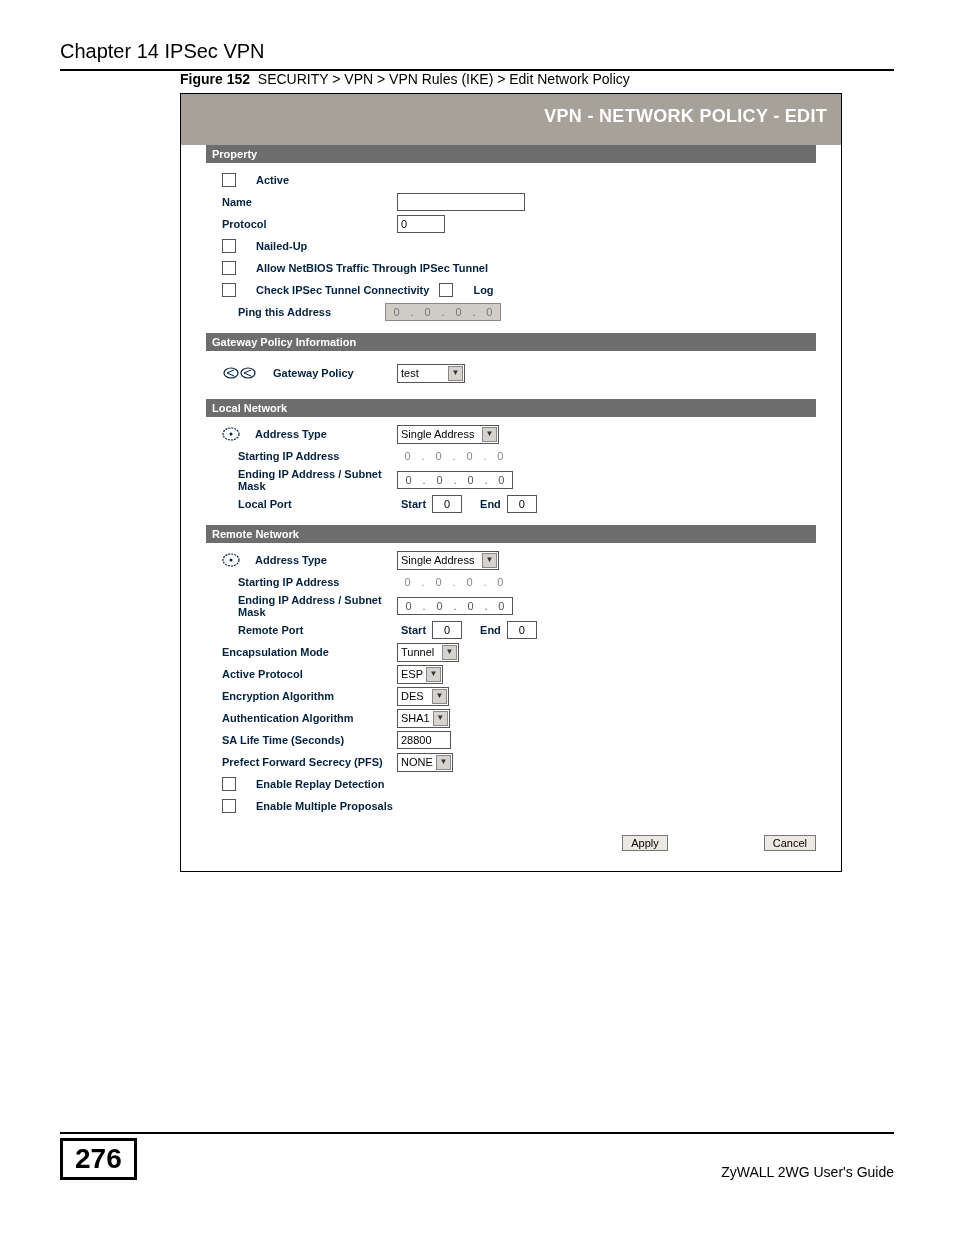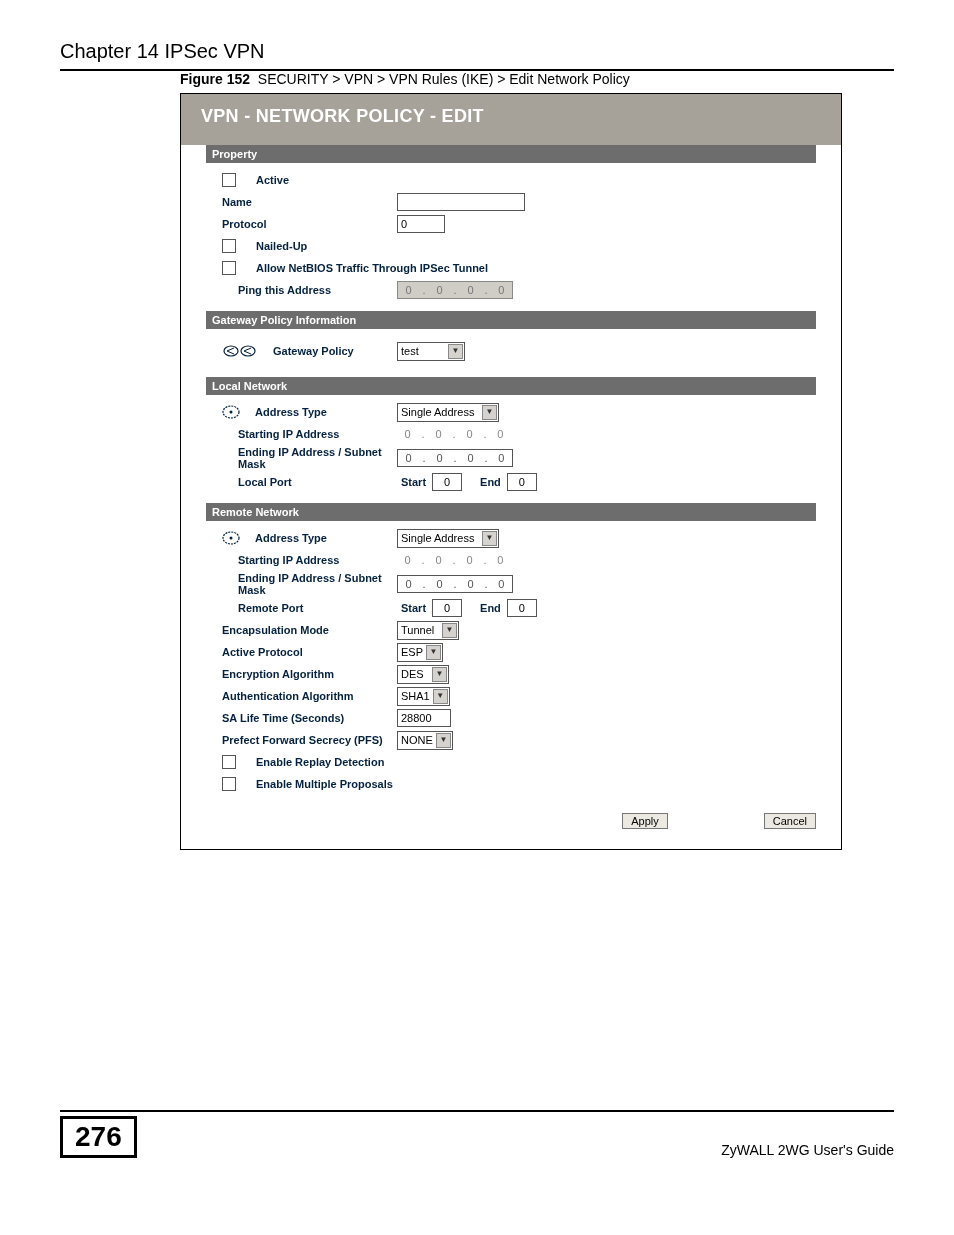--- a/index.html
+++ b/index.html
@@ -25,20 +25,21 @@
     margin-left: 120px;
     width: 660px;
     background: #a6a199;
   }
   .panel-title {
     color: #fff;
     font-size: 18px;
     font-weight: bold;
     padding: 12px 14px 8px 20px;
     letter-spacing: 0.3px;
+    text-align: right;
   }
   .inner {
     background: #ffffff;
     padding: 0 25px 12px 25px;
   }
   .section-bar {
     background: #6d6d6d;
     color: #fff;
     font-size: 11px;
     font-weight: bold;
@@ -198,22 +199,32 @@
         <span class="checkbox"></span>
         <span>Nailed-Up</span>
       </div>
     </div>
     <div class="row">
       <div class="lbl" style="width:auto;">
         <span class="checkbox"></span>
         <span>Allow NetBIOS Traffic Through IPSec Tunnel</span>
       </div>
     </div>
-    <div class="row indent">
-      <div class="lbl" style="width:159px;">Ping this Address</div>
+    <div class="row">
+      <div class="lbl" style="width:auto;">
+        <span class="checkbox"></span>
+        <span>Check IPSec Tunnel Connectivity</span>
+      </div>
+      <div class="lbl" style="width:auto;margin-left:10px;">
+        <span class="checkbox"></span>
+        <span>Log</span>
+      </div>
+    </div>
+    <div class="row indent">
+      <div class="lbl" style="width:147px;">Ping this Address</div>
       <div class="ctl">
         <div class="ip-field" style="background:#d0ccc6;border-color:#888;color:#777">
           <span>0</span>
             <span>.</span>
           <span>0</span>
             <span>.</span>
           <span>0</span>
             <span>.</span>
           <span>0</span>
         </div>

